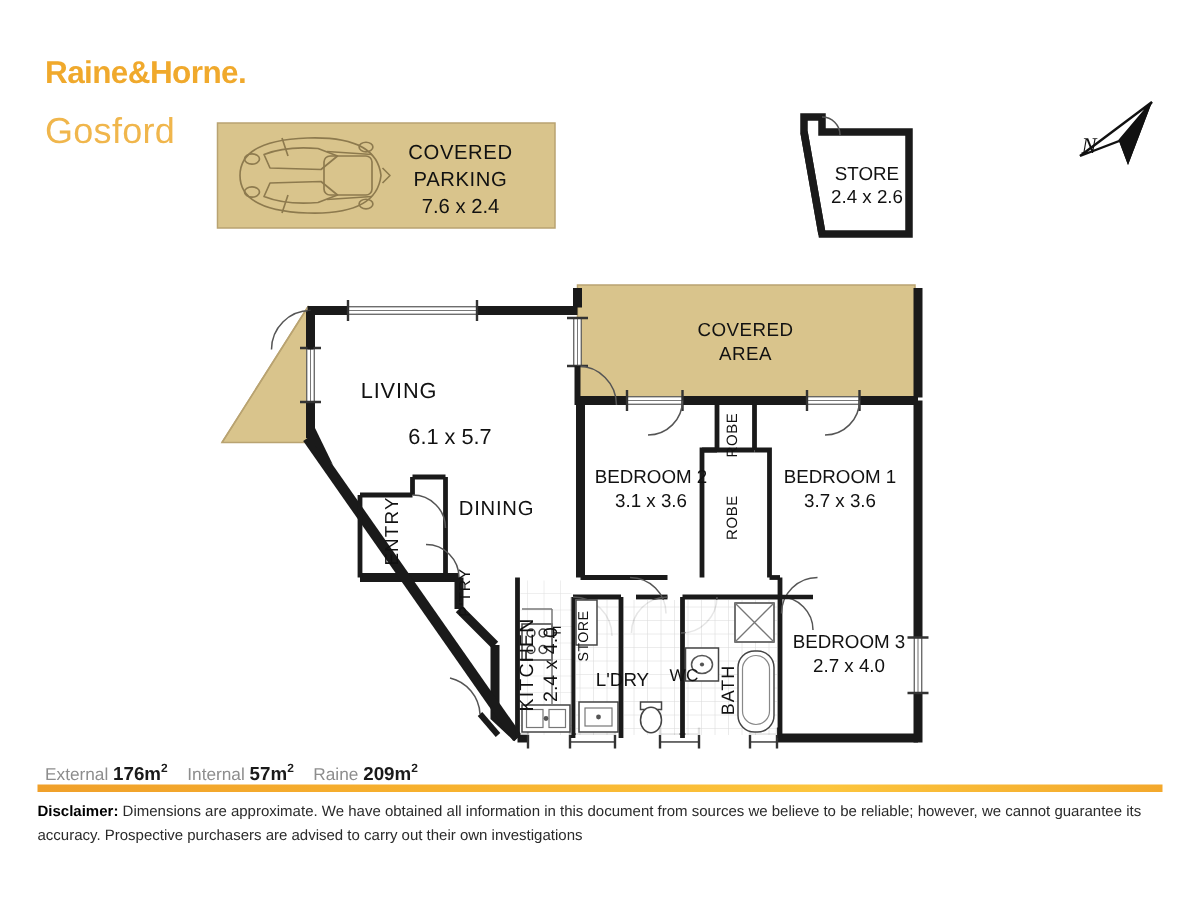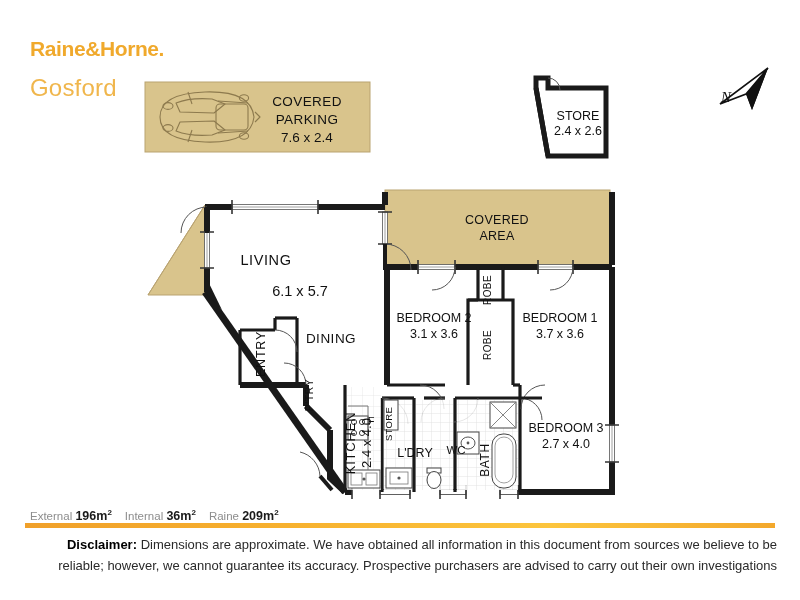--- a/index.html
+++ b/index.html
@@ -88,24 +88,23 @@
     width: 750px;
     height: 5px;
     background: linear-gradient(to right, #f0a02a 0%, #f7b12e 35%, #fcc53d 70%, #f3a82c 100%);
   }
 
   .disclaimer {
     position: absolute;
     left: 25px;
     top: 534px;
     width: 752px;
-    font-size: 13px;
+    font-size: 10px;
     line-height: 1.62;
     color: #2a2a2a;
-    text-align: right;
   }
   .disclaimer b { color: #000; }
 </style>
 </head>
 <body>
 
 <div id="page">
 
   <div class="brand">
     <span class="brand-main">Raine&amp;Horne.</span>
@@ -431,20 +430,20 @@
 
       <text x="0" y="0" font-size="10" letter-spacing="0.4" transform="translate(491,345) rotate(-90)" text-anchor="middle">ROBE</text>
 
       <text x="0" y="0" font-size="9.5" letter-spacing="0.3" transform="translate(392,424) rotate(-90)" text-anchor="middle">STORE</text>
 
       <text x="371" y="425" text-anchor="middle" font-size="11">F</text>
     </g>
   </svg>
 
   <div class="areas">
-    <span class="grp"><span>External</span> <span class="val"><span>196m</span><sup>2</sup></span></span><span class="grp"><span>Internal</span> <span class="val"><span>36m</span><sup>2</sup></span></span><span class="grp"><span>Raine</span> <span class="val"><span>209m</span><sup>2</sup></span></span>
+    <span class="grp"><span>External</span> <span class="val"><span>176m</span><sup>2</sup></span></span><span class="grp"><span>Internal</span> <span class="val"><span>57m</span><sup>2</sup></span></span><span class="grp"><span>Raine</span> <span class="val"><span>209m</span><sup>2</sup></span></span>
   </div>
 
   <div class="rule"></div>
 
   <div class="disclaimer"><b>Disclaimer:</b><span> Dimensions are approximate. We have obtained all information in this document from sources we believe to be reliable; however, we cannot guarantee its accuracy. Prospective purchasers are advised to carry out their own investigations</span></div>
 
 </div>
 
 </body></html>

